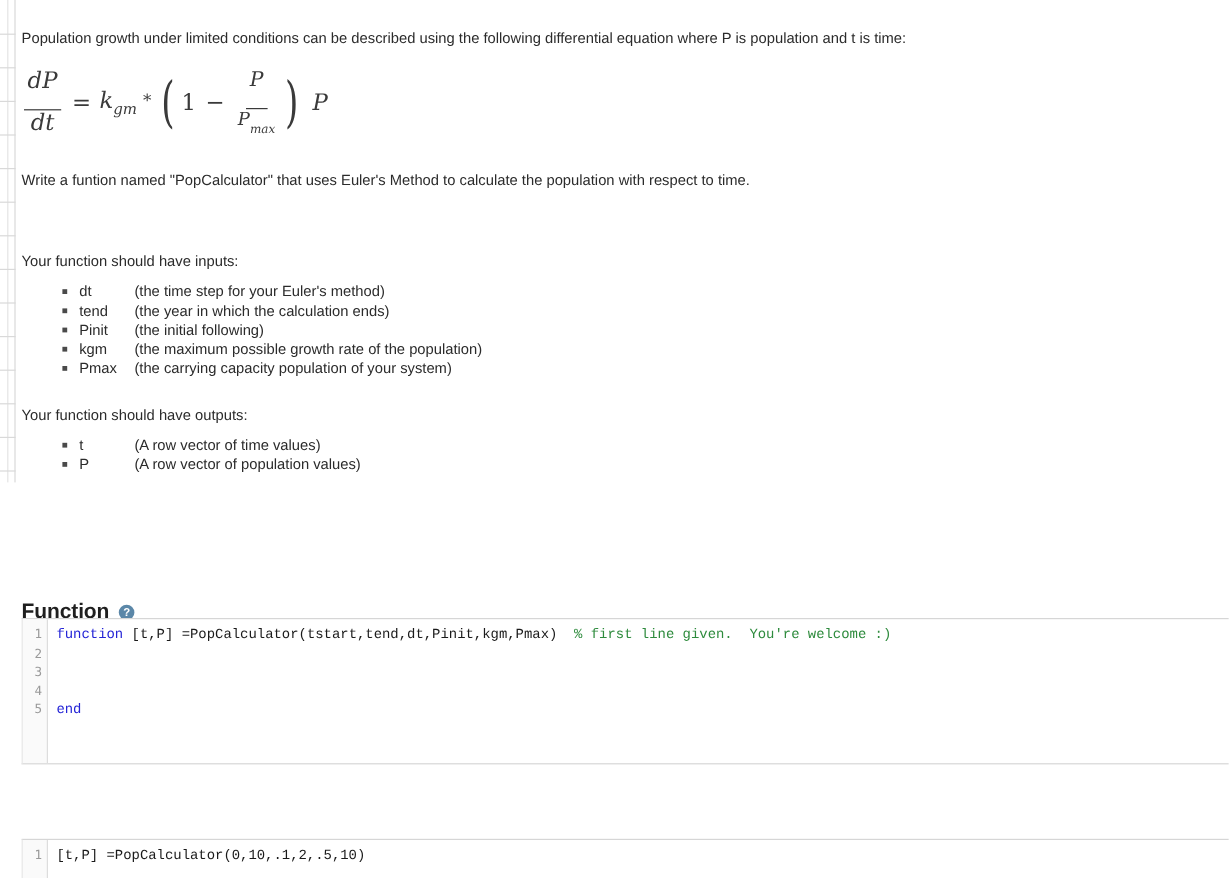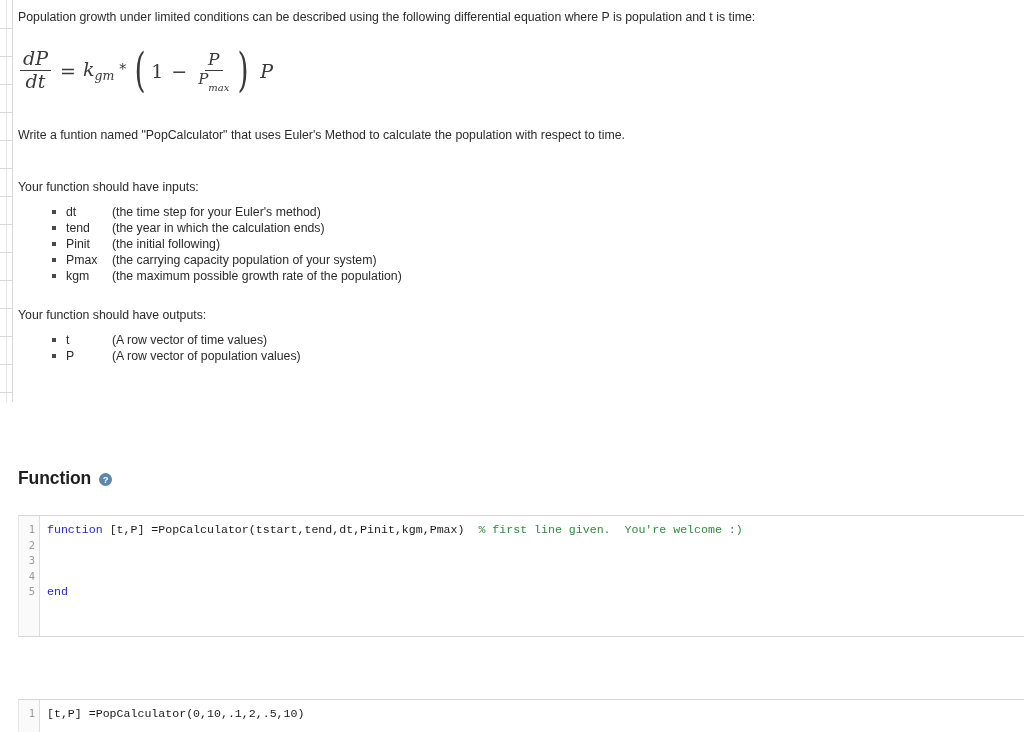--- a/index.html
+++ b/index.html
@@ -48,21 +48,21 @@
     position: absolute;
     left: 18px;
     top: 0;
     width: 1006px;
   }
 
   .intro {
     font-size: 12.3px;
     line-height: 1.35;
     color: #2b2b2b;
-    padding-top: 9px;
+    padding-top: 24px;
     white-space: nowrap;
   }
 
   
   .equation {
     margin-top: 14px;
     height: 62px;
     display: flex;
     align-items: center;
     font-family: "DejaVu Serif", "Liberation Serif", serif;
@@ -70,21 +70,21 @@
     color: #3a3a3a;
   }
   .frac {
     display: inline-flex;
     flex-direction: column;
     align-items: center;
     vertical-align: middle;
     margin: 0 2px;
   }
   .frac .num {
-    padding: 0 3px 1px 3px;
+    padding: 0 3px 13px 3px;
     border-bottom: 1px solid #3a3a3a;
     line-height: 1.05;
   }
   .frac .den {
     padding: 1px 3px 0 3px;
     line-height: 1.05;
   }
   .eq-dp { font-size: 19px; }
   .eq-op {
     font-size: 19px;
@@ -123,21 +123,21 @@
   .eq-frac2 { font-size: 17px; }
   .eq-frac2 .den { font-size: 15px; }
   .eq-trailP { font-size: 19px; margin-left: 8px; }
 
   .para {
     font-size: 12.3px;
     line-height: 1.35;
     color: #2b2b2b;
   }
   .para.t-write { margin-top: 25px; }
-  .para.t-inputs { margin-top: 36px; }
+  .para.t-inputs { margin-top: 52px; }
   .para.t-outputs { margin-top: 23px; }
 
   ul.spec {
     list-style: none;
     margin: 8px 0 0 0;
     padding: 0 0 0 34px;
   }
   ul.spec li {
     font-size: 12.3px;
     line-height: 16px;
@@ -292,22 +292,22 @@
     <span class="eq-trailP">P</span>
   </div>
 
   <div class="para t-write">Write a funtion named "PopCalculator" that uses Euler's Method to calculate the population with respect to time.</div>
 
   <div class="para t-inputs">Your function should have inputs:</div>
   <ul class="spec">
     <li><span class="nm">dt</span><span>(the time step for your Euler's method)</span></li>
     <li><span class="nm">tend</span><span>(the year in which the calculation ends)</span></li>
     <li><span class="nm">Pinit</span><span>(the initial following)</span></li>
+    <li><span class="nm">kgm</span><span>(the maximum possible growth rate of the population)</span></li>
     <li><span class="nm">Pmax</span><span>(the carrying capacity population of your system)</span></li>
-    <li><span class="nm">kgm</span><span>(the maximum possible growth rate of the population)</span></li>
   </ul>
 
   <div class="para t-outputs">Your function should have outputs:</div>
   <ul class="spec outputs">
     <li><span class="nm">t</span><span>(A row vector of time values)</span></li>
     <li><span class="nm">P</span><span>(A row vector of population values)</span></li>
   </ul>
 
   <div class="section-head fn">
     <span>Function</span>

